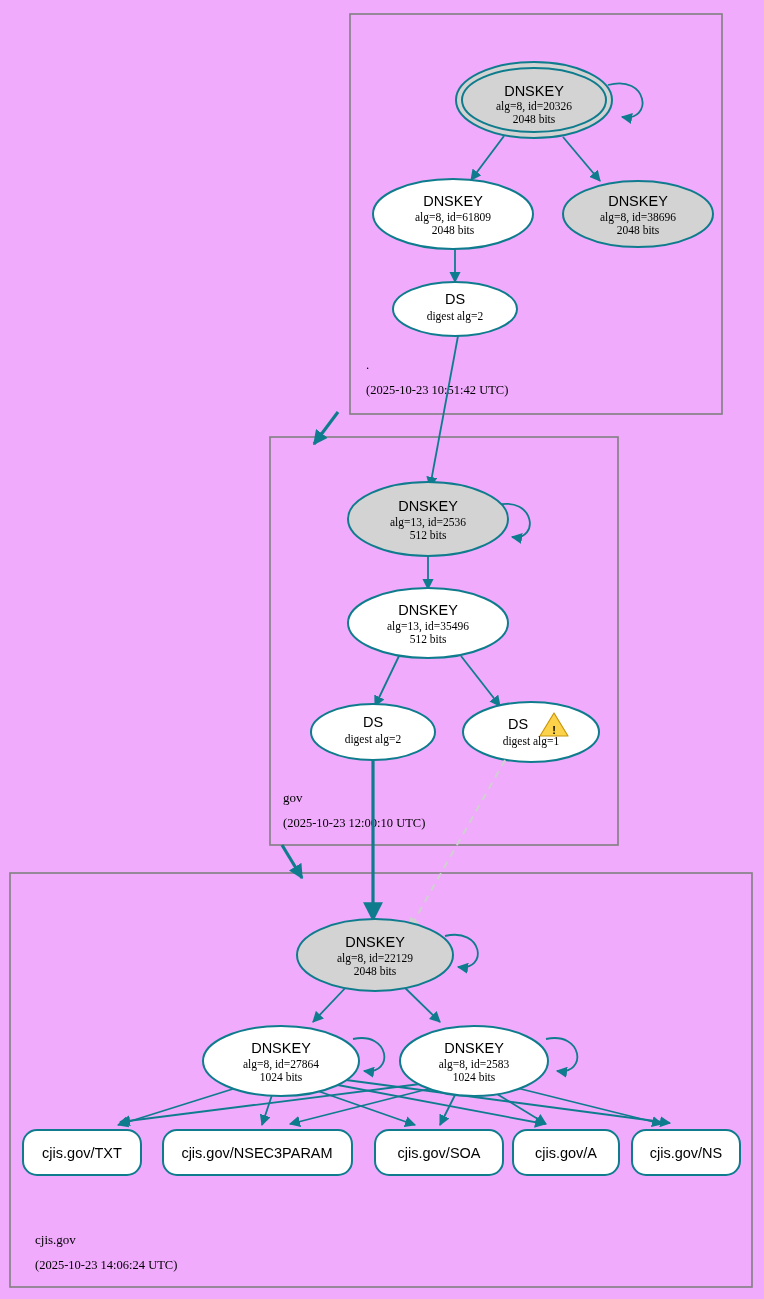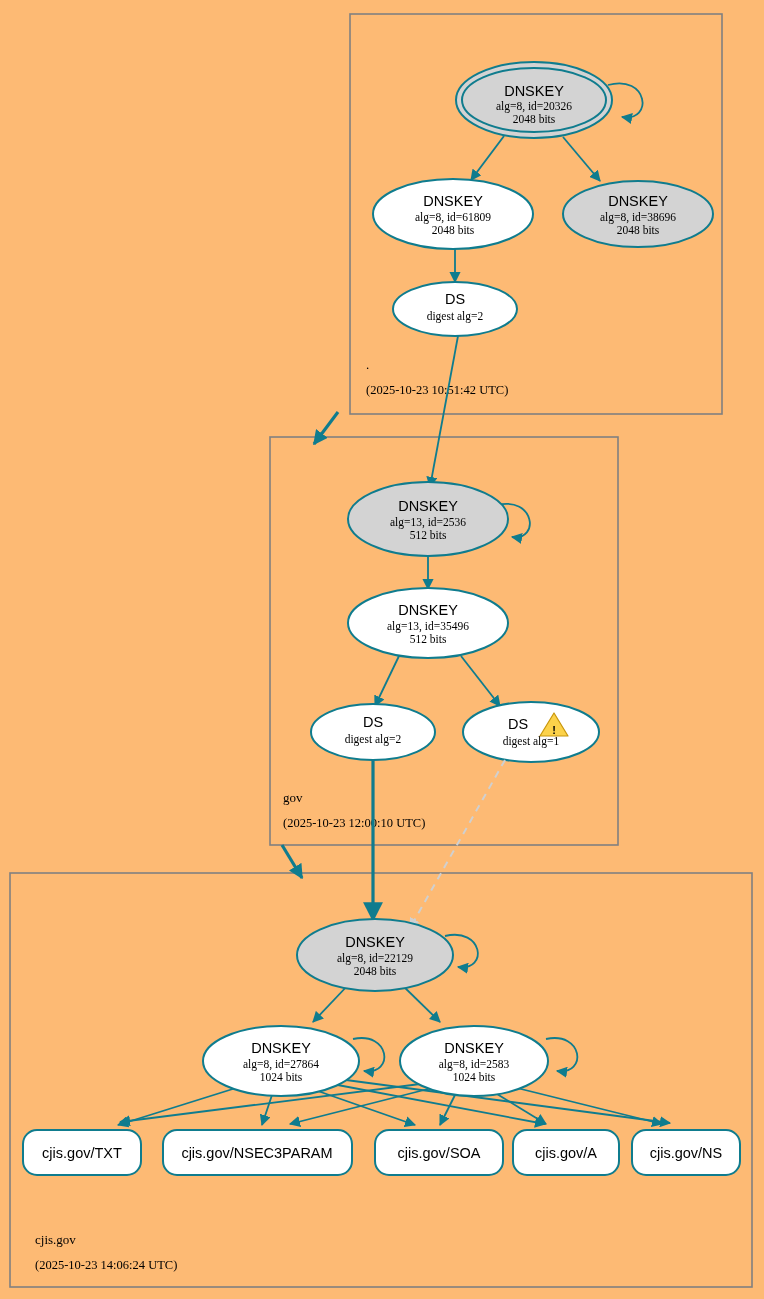--- a/index.html
+++ b/index.html
@@ -7,21 +7,21 @@
     padding: 0;
     background: #ffffff;
   }
   body {
     font-family: "Liberation Sans", sans-serif;
   }
   #canvas {
     position: relative;
     width: 764px;
     height: 1299px;
-    background: #fdba74;
+    background: #f0abfc;
     overflow: hidden;
   }
   svg#graph {
     position: absolute;
     left: 0;
     top: 0;
     width: 764px;
     height: 1299px;
   }
   .zone-box {

